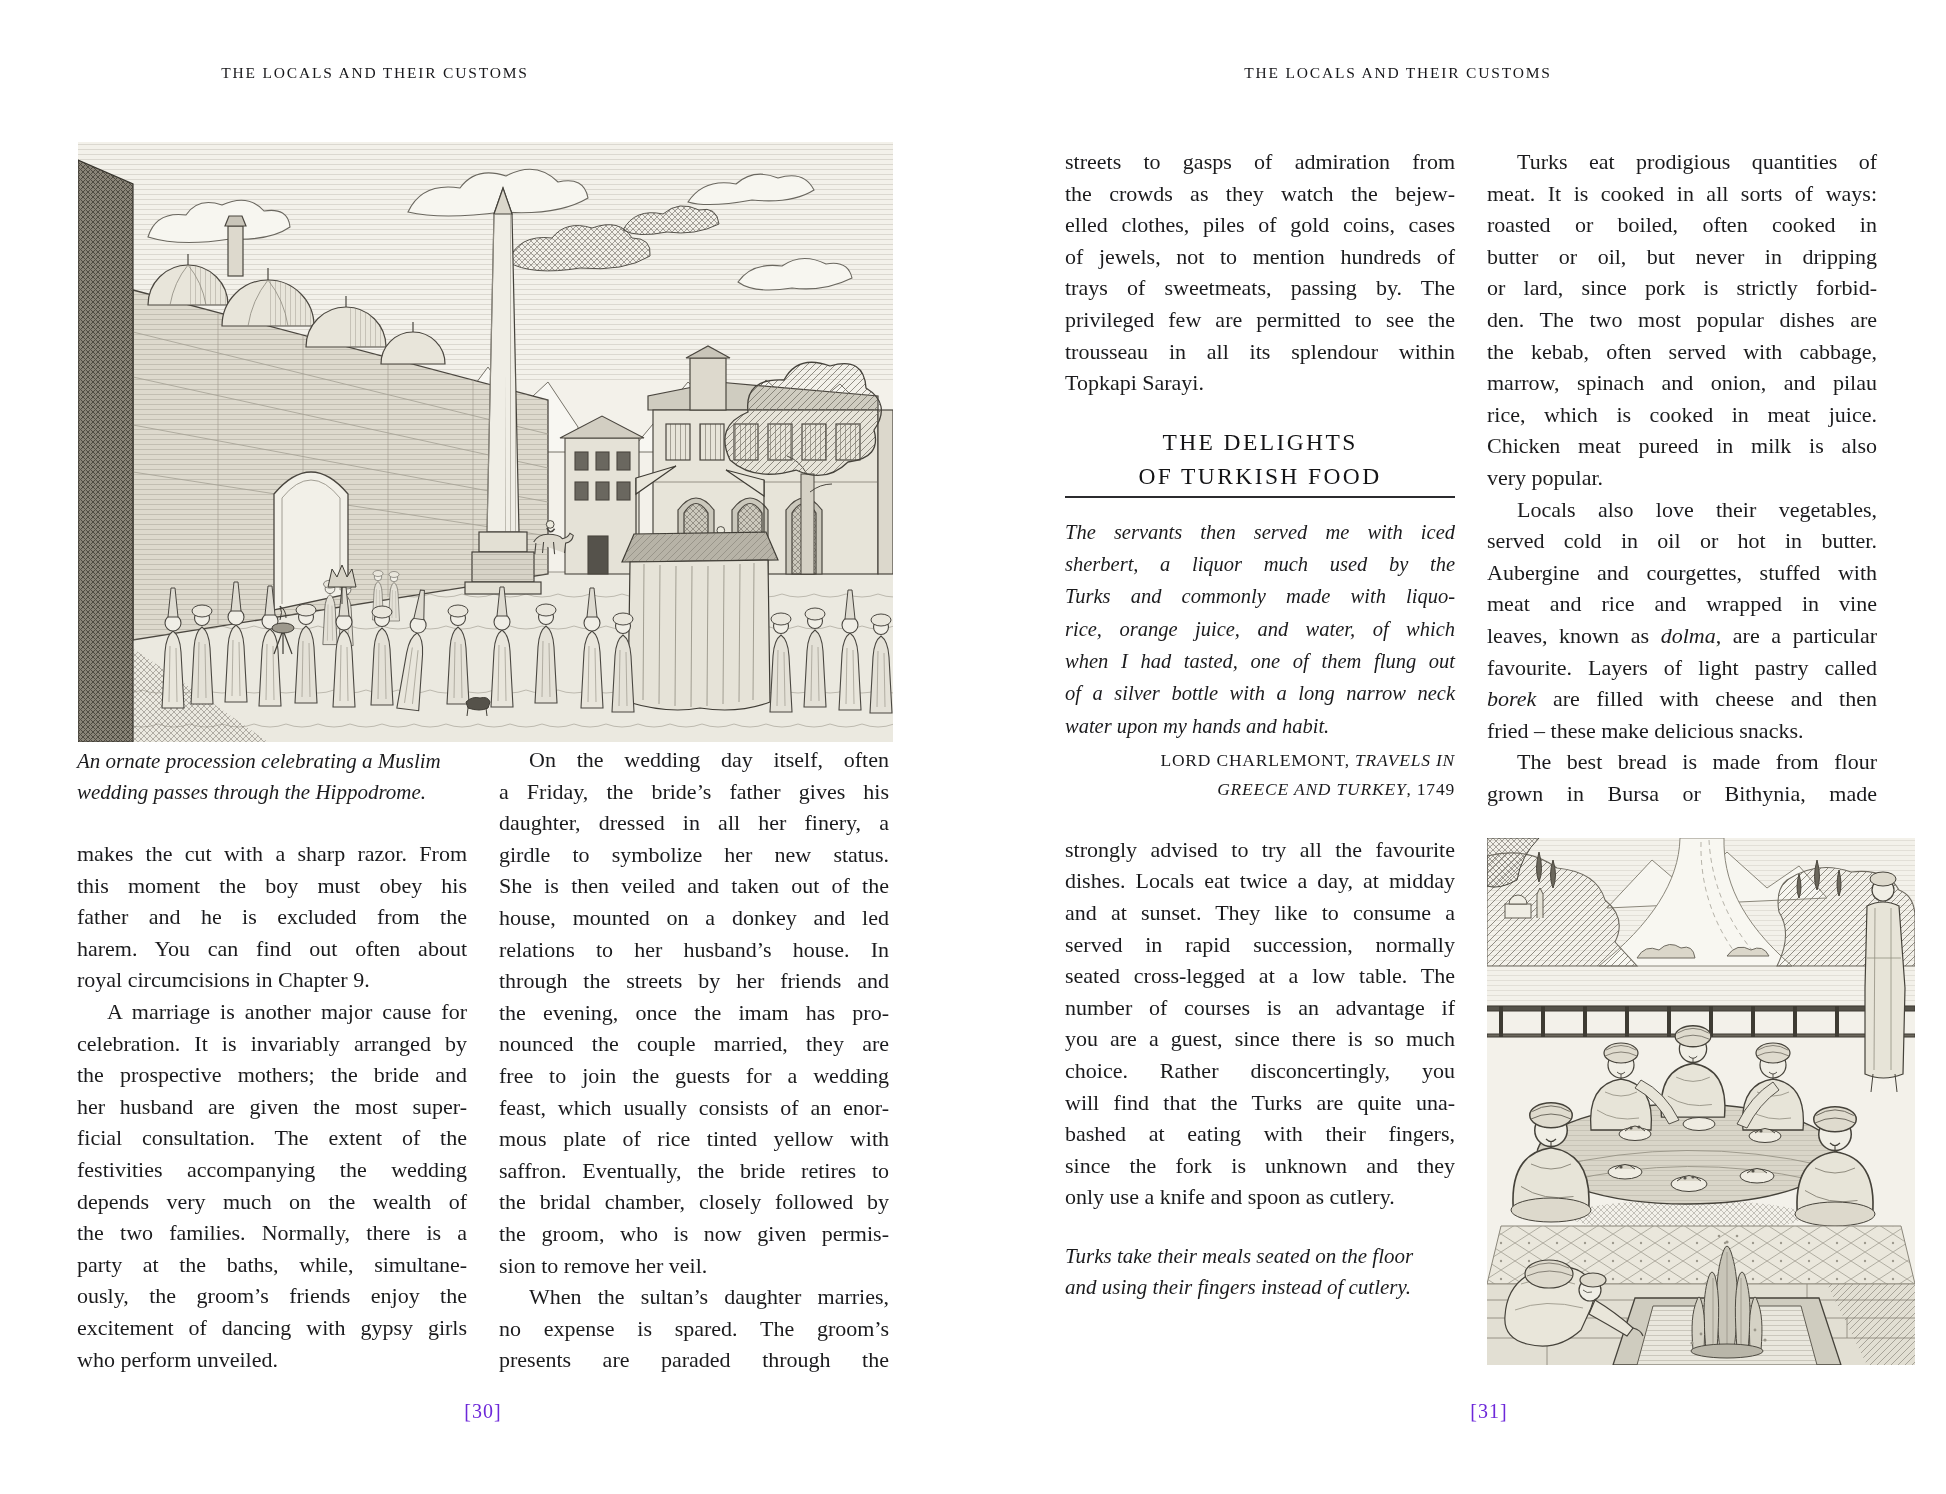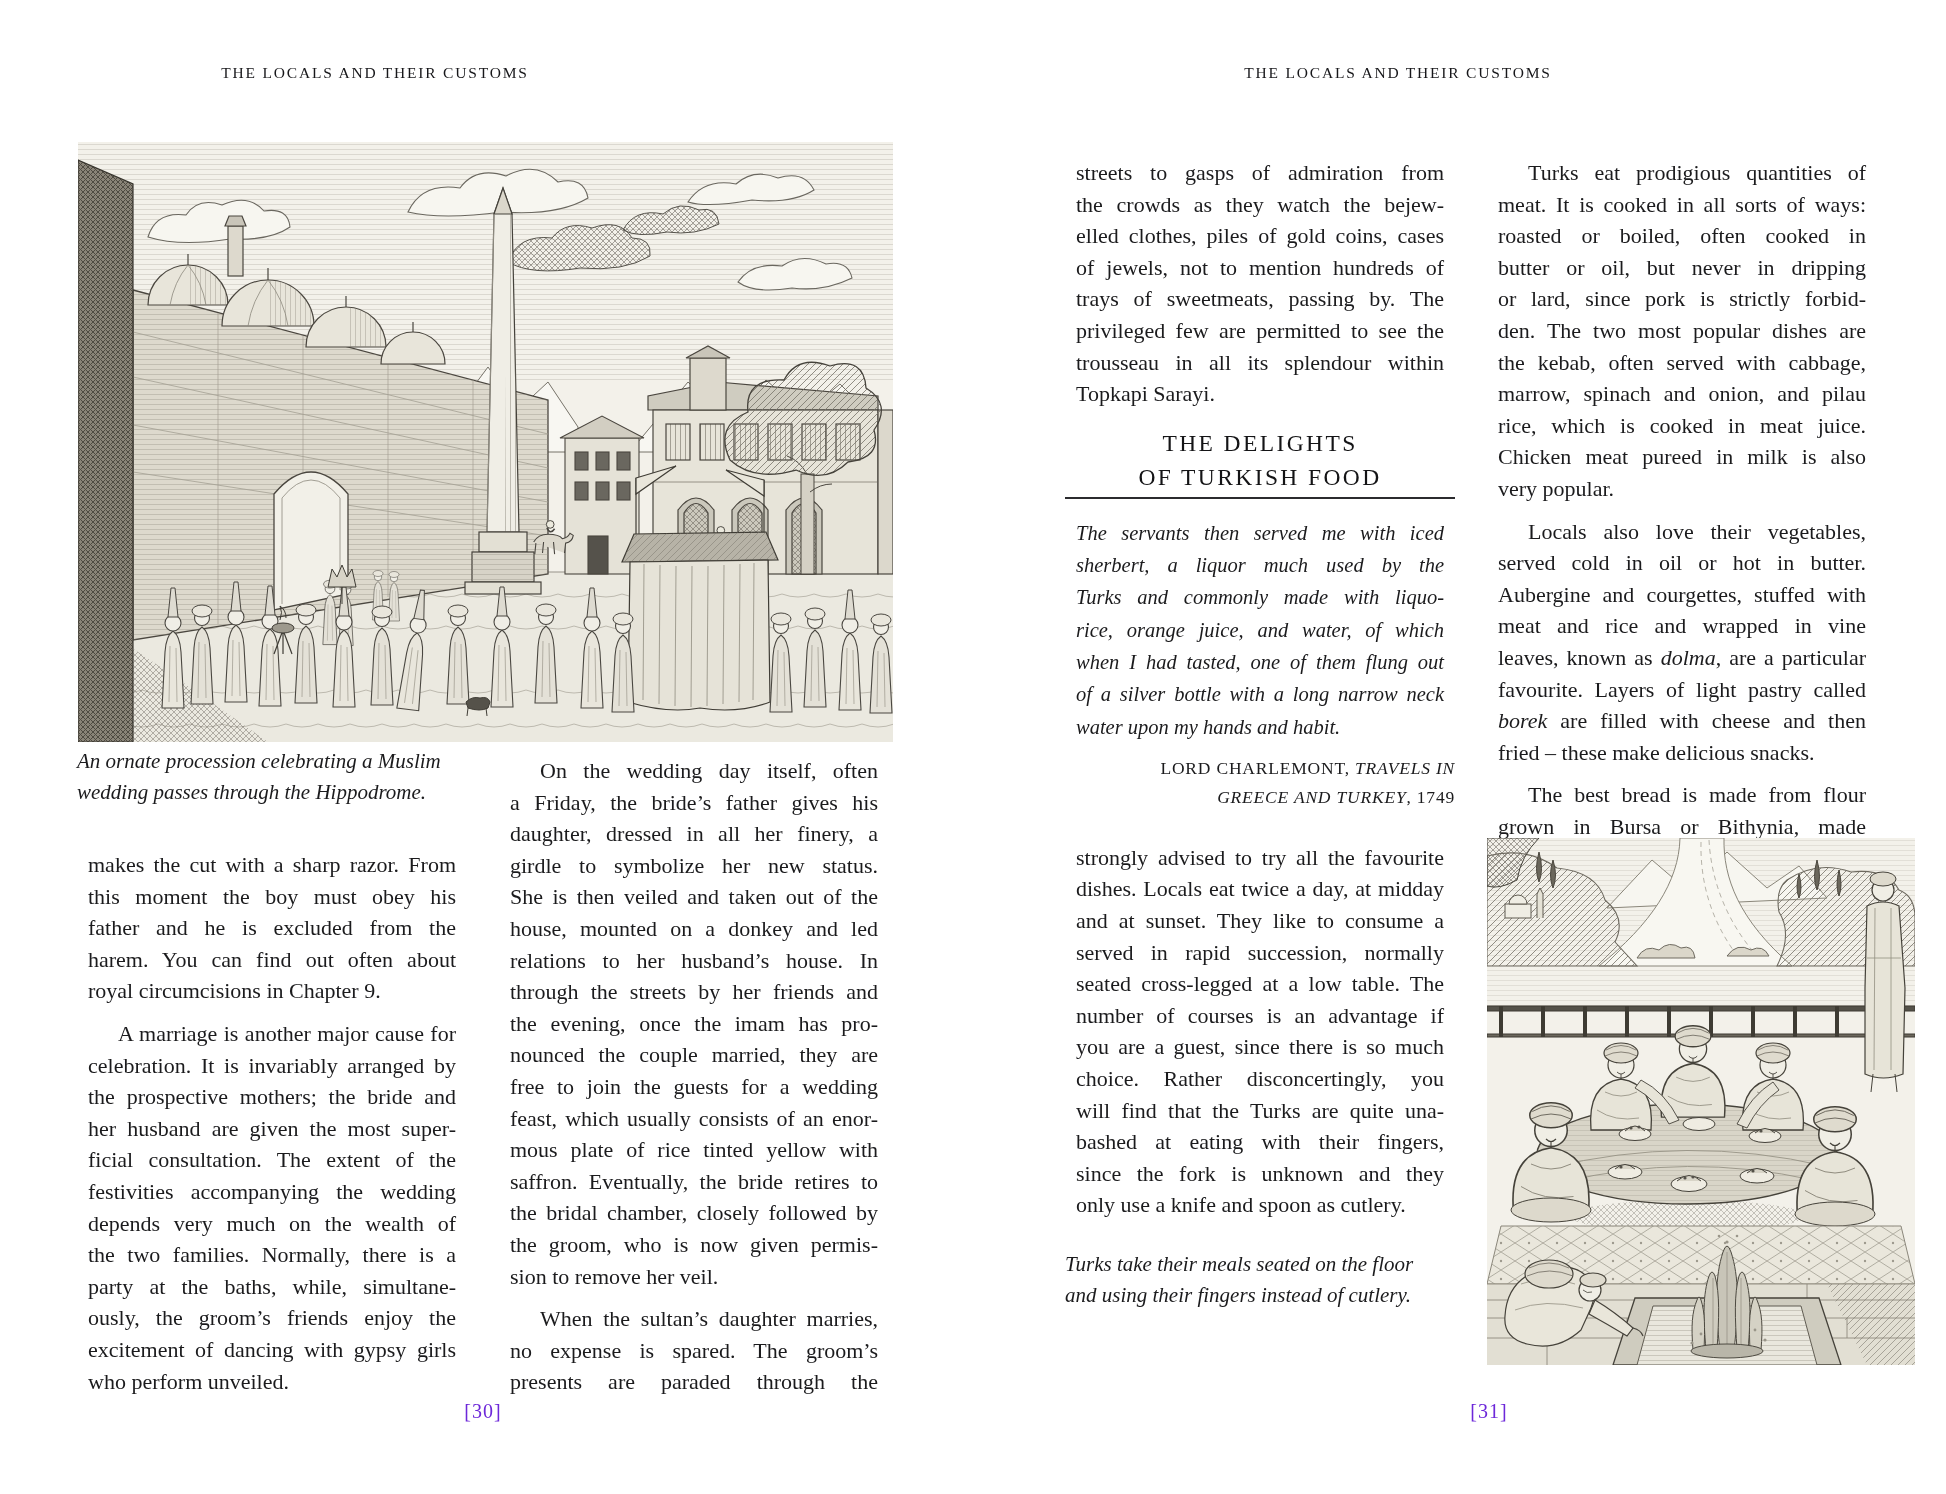--- a/index.html
+++ b/index.html
@@ -13,32 +13,32 @@
     position:absolute;top:64px;transform:translateX(-50%);
     font-size:15.5px;letter-spacing:1.8px;white-space:nowrap;color:#17171a;
   }
   .pnum{
     position:absolute;top:1400px;transform:translateX(-50%);
     font-size:20px;letter-spacing:1px;color:#6d28d9;
   }
   .illus{position:absolute;background:#f3f1ea;}
   .illus svg{display:block}
   .col{position:absolute;width:390px;font-size:22px;line-height:31.6px;}
-  .para{margin:11px}
+  .para{margin:0}
   .line{
     text-align:justify;text-align-last:justify;text-justify:inter-word;
     white-space:nowrap;overflow:visible;
   }
   .line.last{text-align-last:left}
   .line.indent{text-indent:30px}
   .caption{position:absolute;width:430px;font-size:21px;line-height:31px}
   .caption .line,.caption .line.last{
     text-align:left;text-align-last:left;font-style:italic;white-space:normal;
   }
-  .sec-heading{margin-top:16px}
+  .sec-heading{margin-top:26px}
   .sec-heading .line,.sec-heading .line.last{
     text-align:center;text-align-last:center;font-size:23.5px;line-height:34px;letter-spacing:2.4px;color:#141416;
   }
   .rule{border:0;border-top:2px solid #2b2b2e;margin:3px 0 0 0;height:0}
   .quote{margin-top:18px}
   .quote .line{font-style:italic;font-size:20.5px;line-height:32.3px}
   .attrib{margin-top:4px}
   .attrib .line,.attrib .line.last{
     text-align:center;text-align-last:right;font-size:17.5px;line-height:29px;letter-spacing:.8px;
   }

